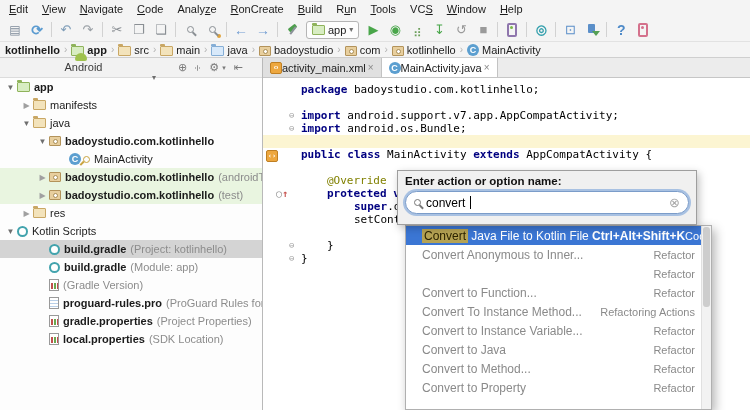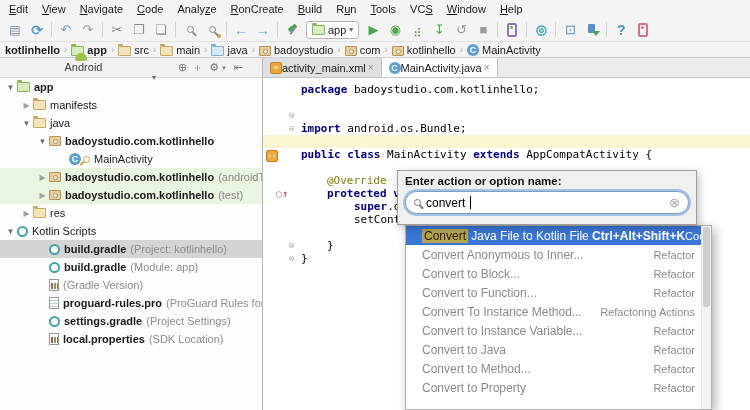--- a/index.html
+++ b/index.html
@@ -319,23 +319,23 @@
       <div class="trow lvg">
         <span class="ic-props"></span>
         <span class="sfx">(Gradle Version)</span>
       </div>
       <div class="trow lvg">
         <span class="ic-file"></span>
         <span class="tlabel b">proguard-rules.pro</span>
         <span class="sfx">(ProGuard Rules for app)</span>
       </div>
       <div class="trow lvg">
-        <span class="ic-gradle"></span>
-        <span class="tlabel b">settings.gradle</span>
-        <span class="sfx">(Project Settings)</span>
+        <span class="ic-props"></span>
+        <span class="tlabel b">gradle.properties</span>
+        <span class="sfx">(Project Properties)</span>
       </div>
       <div class="trow lvg">
         <span class="ic-props"></span>
         <span class="tlabel b">local.properties</span>
         <span class="sfx">(SDK Location)</span>
       </div>
     </div>
   </div>
 
   <div class="editor">
@@ -355,20 +355,21 @@
       <div class="cur-line"></div>
 
       <span class="g-class"><span class="ic-xmlfile">‹›</span></span>
       <span class="ovr"><span class="o">○</span><span class="up">↑</span></span>
       <span class="fold" style="top:31px">⊖</span>
       <span class="fold" style="top:44px">⊖</span>
       <span class="fold" style="top:161px">⊖</span>
       <span class="fold" style="top:174px">⊖</span>
 
       <div class="cline" style="top:5px"><span class="kw">package</span><span> badoystudio.com.kotlinhello;</span></div>
+      <div class="cline" style="top:31px"><span class="kw">import</span><span> android.support.v7.app.AppCompatActivity;</span></div>
       <div class="cline" style="top:70px"><span class="kw">public class</span><span> MainActivity </span><span class="kw">extends</span><span> AppCompatActivity {</span></div>
       <div class="cline" style="top:44px"><span class="kw">import</span><span> android.os.Bundle;</span></div>
       <div class="cline" style="top:96px;margin-left:26px"><span class="ann">@Override</span></div>
       <div class="cline" style="top:109px;margin-left:26px"><span class="kw">protected void</span><span> onCreate(Bundle savedInstanceState) {</span></div>
       <div class="cline" style="top:122px;margin-left:53px"><span class="kw">super</span><span>.onCreate(savedInstanceState);</span></div>
       <div class="cline" style="top:135px;margin-left:53px"><span>setContentView(R.layout.activity_main);</span></div>
       <div class="cline" style="top:161px;margin-left:26px"><span>}</span></div>
       <div class="cline" style="top:174px"><span>}</span></div>
     </div>
   </div>
@@ -383,21 +384,21 @@
     <span class="pp-clear">⊗</span>
   </div>
 </div>
 
 <div class="pp-list">
   <div class="pr sel">
     <span class="hl">Convert</span><span> Java File to Kotlin File </span><span class="sc">Ctrl+Alt+Shift+K</span>
     <span class="cat">Code</span>
   </div>
   <div class="pr"><span>Convert Anonymous to Inner...</span><span class="cat">Refactor</span></div>
-  <div class="pr"><span>Convert to Block...</span><span class="cat">Refactor</span></div>
+  <div class="pr"><span class="cat">Refactor</span></div>
   <div class="pr"><span>Convert to Function...</span><span class="cat">Refactor</span></div>
   <div class="pr"><span>Convert To Instance Method...</span><span class="cat">Refactoring Actions</span></div>
   <div class="pr"><span>Convert to Instance Variable...</span><span class="cat">Refactor</span></div>
   <div class="pr"><span>Convert to Java</span><span class="cat">Refactor</span></div>
   <div class="pr"><span>Convert to Method...</span><span class="cat">Refactor</span></div>
   <div class="pr"><span>Convert to Property</span><span class="cat">Refactor</span></div>
   <div class="pp-scroll">
       <div class="pp-thumb"></div>
     </div>
 </div>

